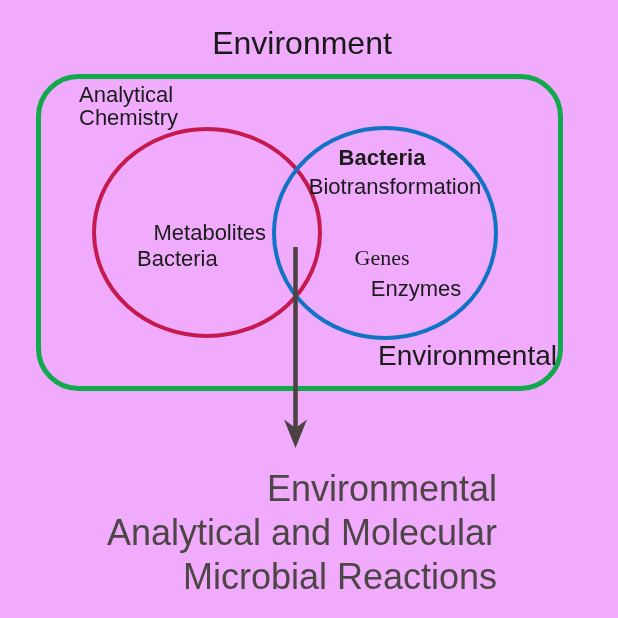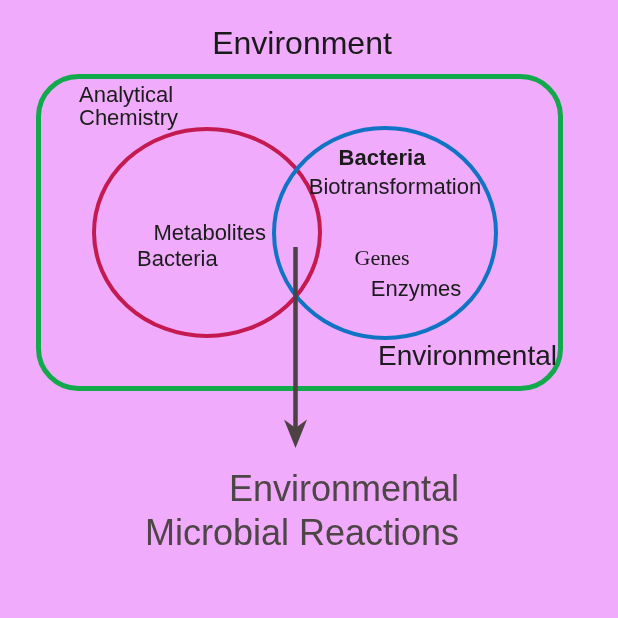--- a/index.html
+++ b/index.html
@@ -95,16 +95,17 @@
 
   <div class="lbl centered" style="left:382px; top:147px;font-weight:bold;">Bacteria</div>
   <div class="lbl centered" style="left:395px; top:176px;">Biotransformation</div>
   <div class="lbl centered" style="left:382px; top:247px;font-family:Liberation Serif, serif;">Genes</div>
   <div class="lbl centered" style="left:388px; top:278px;margin-left:28px;">Enzymes</div>
 
   <div class="microbiology">Environmental</div>
 
   <div class="caption">
     <div>Environmental</div>
+    <div>Analytical and Molecular</div>
     <div>Microbial Reactions</div>
   </div>
 
 </div>
 
 </body></html>

